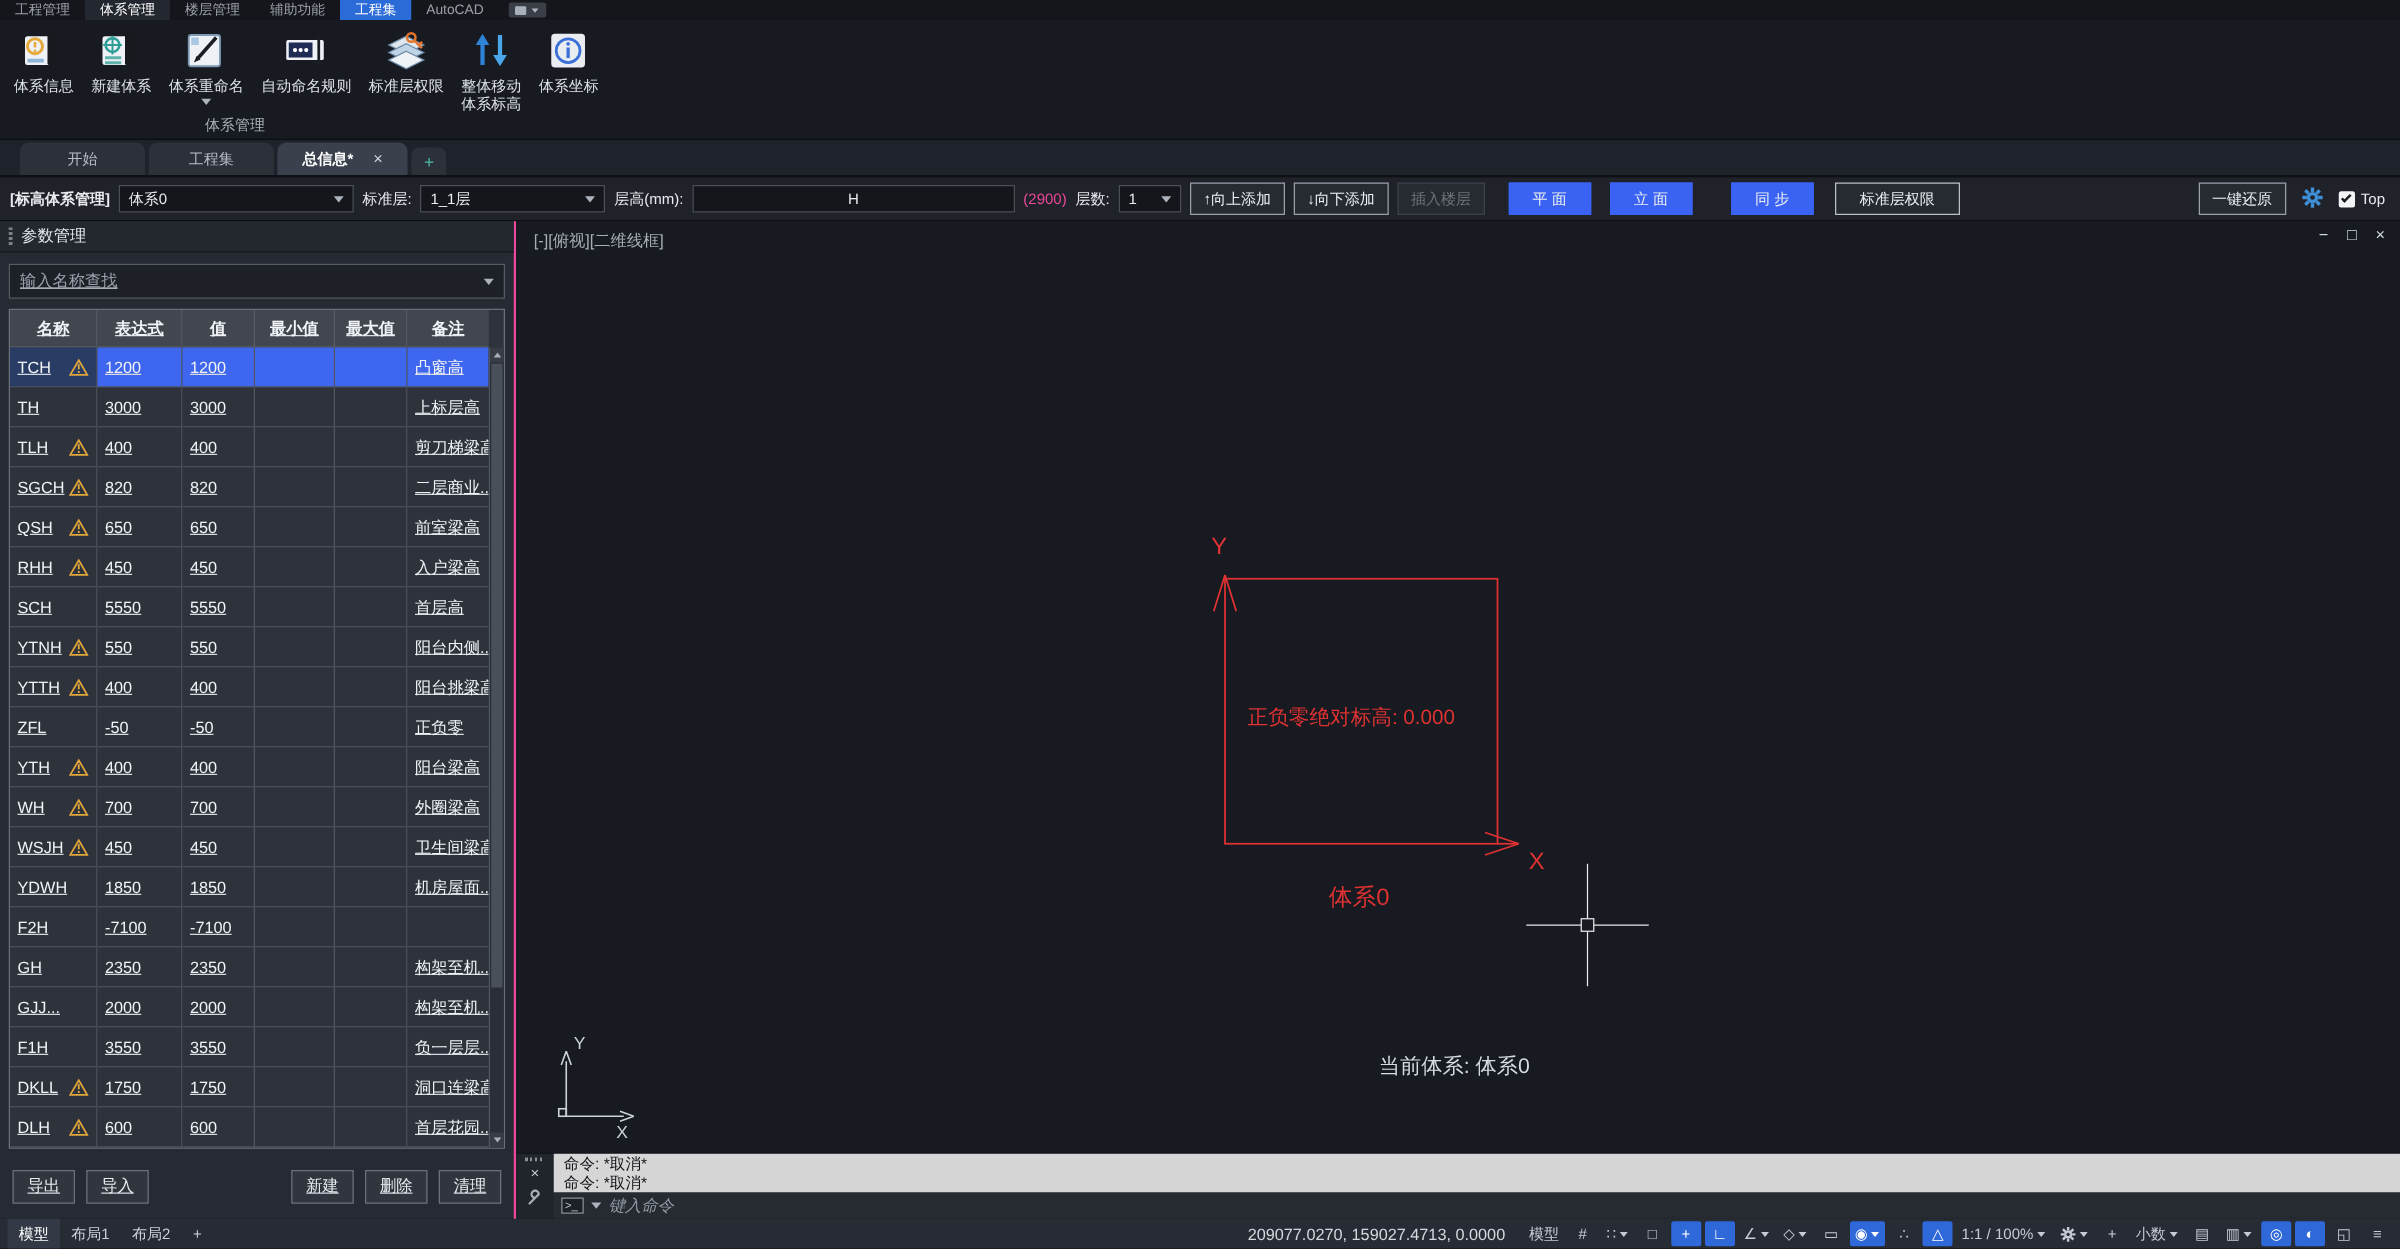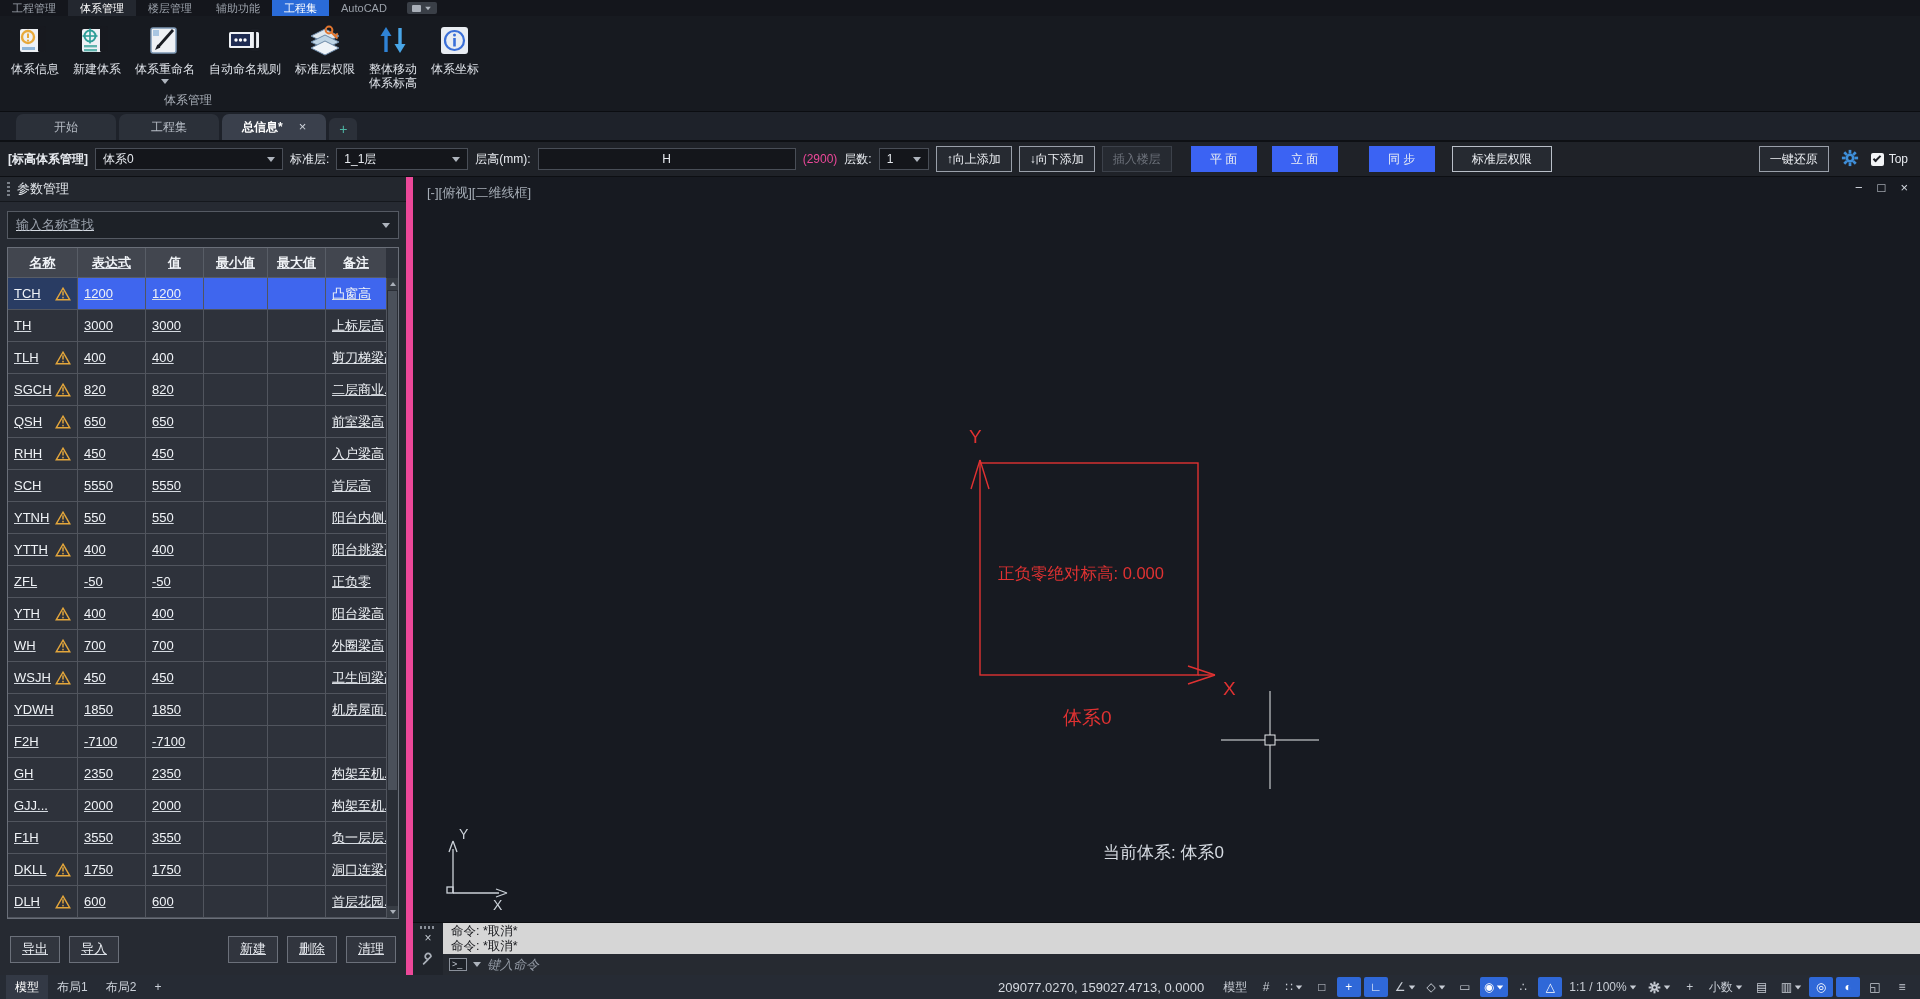--- a/index.html
+++ b/index.html
@@ -44,21 +44,21 @@
   .tbtn.disabled { color:#6d727b; border-color:#3c414a; }
   .tbtn.blue { background:#3b63f3; border:1px solid #3b63f3; min-width:66px; }
   .toolbar-right { margin-left:auto; display:flex; align-items:center; gap:12px; padding-right:4px; }
   .checkbox { width:13px; height:13px; background:#f2f4f6; border-radius:2px; display:flex; align-items:center; justify-content:center; }
   .checkmark { width:8px; height:4px; border-left:2px solid #1c1e24; border-bottom:2px solid #1c1e24; transform:rotate(-45deg); margin-top:-2px; }
 
   
   .main { display:flex; height:798px; }
 
   
-  .left-panel { width:413px; background:#262a32; border-right:7px solid #ec4899; display:flex; flex-direction:column; }
+  .left-panel { width:413px; background:#262a32; border-right:2px solid #ec4899; display:flex; flex-direction:column; }
   .panel-title { height:25px; background:#23272e; border-bottom:1px solid #15181d; display:flex; align-items:center; gap:7px; padding-left:7px; font-size:13px; color:#e3e7ec; flex:none; }
   .grip-v { width:3px; height:15px; background:repeating-linear-gradient(#7b8189 0 2px, transparent 2px 4px); }
   .panel-body { flex:1; padding:9px 7px 0 7px; display:flex; flex-direction:column;text-decoration:underline; }
   .search-combo { height:28px; border:1px solid #555a63; background:#1d2127; display:flex; align-items:center; padding:0 8px; font-size:13px; color:#9aa1ac; flex:none; }
   .search-combo .caret-down { margin-left:auto; }
   .ptable { margin-top:8px; border:1px solid #6a6f79; position:relative; padding-right:12px; background:#2e323b; flex:none; }
   .trow { display:grid; grid-template-columns:70px 68px 58px 64px 58px 1fr; }
   .tcell { height:32px; display:flex; align-items:center; padding:0 6px; font-size:13px; color:#f0f3f7; border-right:1px solid #51555e; border-bottom:1px solid #51555e; background:#2e323b; overflow:hidden; white-space:nowrap; }
   .thead .tcell { height:30px; background:#42464f; justify-content:center; font-weight:600; border-color:#585d66; }
   .tcell.last { border-right:none; }
@@ -234,21 +234,21 @@
       <div class="dtab-plus">+</div>
     </div>
 
   <div class="toolbar">
     <span class="tlabel bold">[标高体系管理]</span>
     <div class="tselect" style="width:188px">
       <span>体系0</span>
       <span class="caret-down"></span>
     </div>
     <span class="tlabel">标准层:</span>
-    <div class="tselect" style="width:132px">
+    <div class="tselect" style="width:148px">
       <span>1_1层</span>
       <span class="caret-down"></span>
     </div>
     <span class="tlabel">层高(mm):</span>
     <div class="tinput" style="width:258px">H</div>
     <span class="hint-red">(2900)</span>
     <span class="tlabel">层数:</span>
     <div class="tselect" style="width:50px">
       <span>1</span>
       <span class="caret-down"></span>

